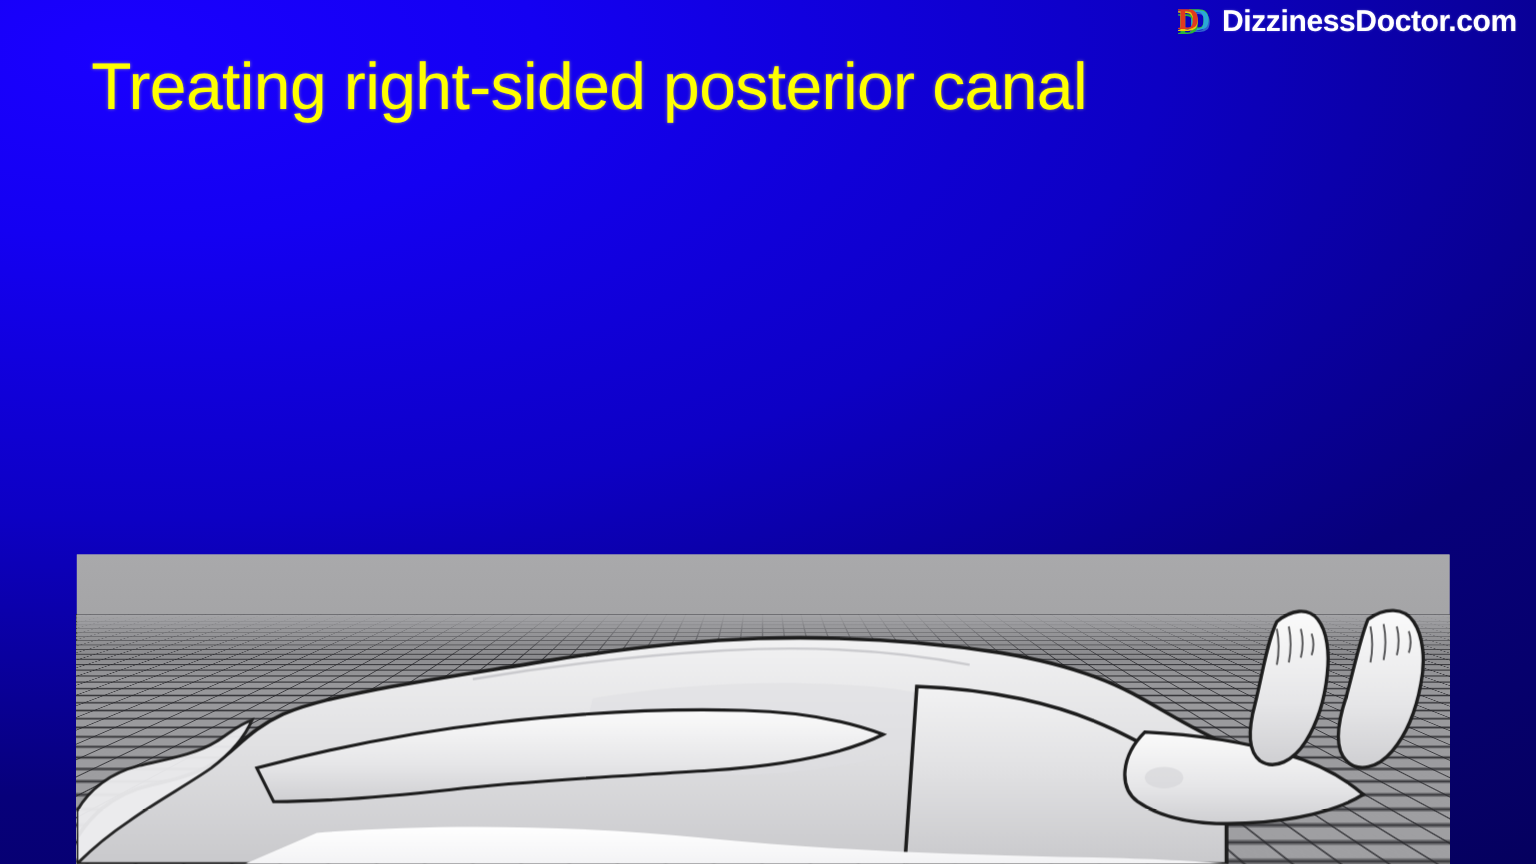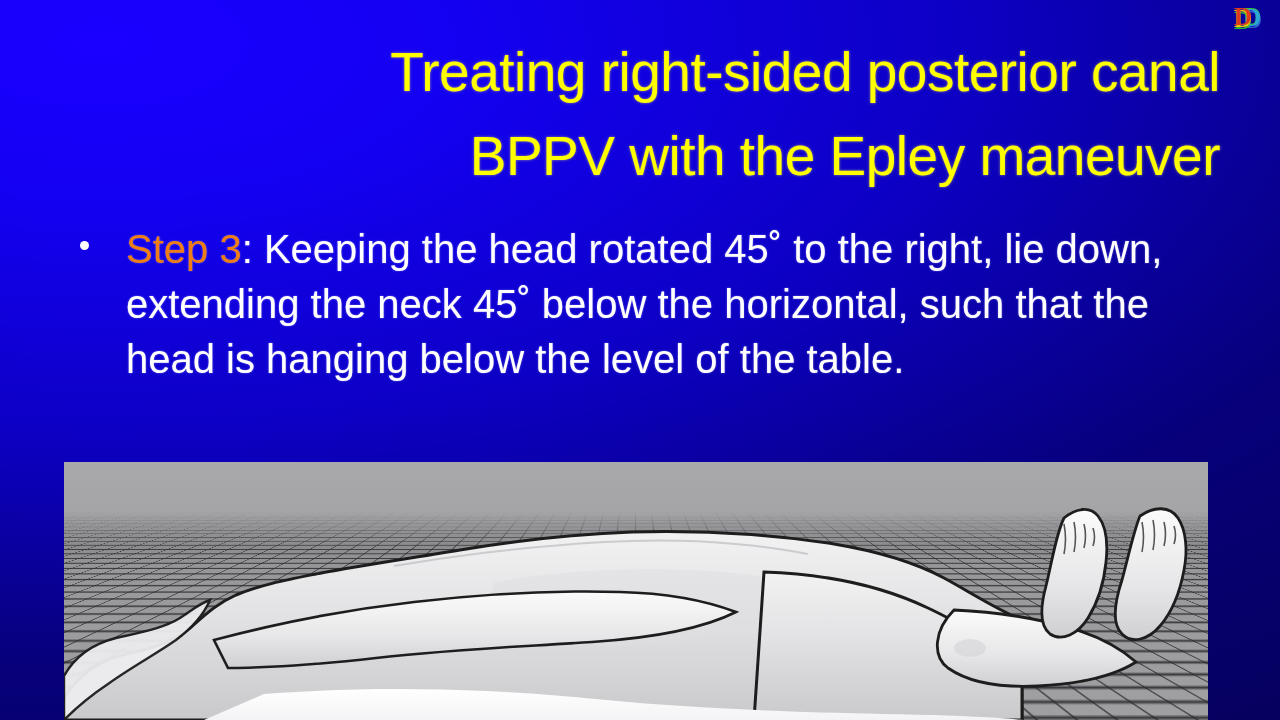--- a/index.html
+++ b/index.html
@@ -67,23 +67,23 @@
     font-weight: bold;
     letter-spacing: -0.3px;
     white-space: nowrap;
     text-shadow: 0 0 2px rgba(255,255,255,0.35);
   }
 
   
   #title-block {
     position: absolute;
     top: 30px;
-    left: 60px;
+    left: 76px;
     width: 1160px;
-    text-align: right;
+    text-align: left;
     z-index: 3;
   }
   .title-line {
     color: #ffff00;
     font-size: 55px;
     font-weight: 500;
     line-height: 84px;
     letter-spacing: -0.5px;
     white-space: nowrap;
     text-shadow: 0 0 3px rgba(255,255,90,0.55);
@@ -178,33 +178,29 @@
 </head>
 <body>
 
 <div id="slide">
 
   <div id="brand">
     <div id="brand-logo">
       <span class="dglyph d-back">D</span>
       <span class="dglyph d-front">D</span>
     </div>
+    <div id="brand-text">DizzinessDoctor.com</div>
   </div>
 
   <div id="title-block">
     <div class="title-line">Treating right-sided posterior canal</div>
-    <div class="title-line">BPPV with the Epley maneuver</div>
   </div>
 
   <div id="bullets">
 
-    <div class="bullet-row">
-      <span class="bullet-dot"></span>
-      <div class="bullet-text"><span class="step-label">Step 3</span><span>: </span><span>Keeping the head rotated 45˚ to the right, lie down, extending the neck 45˚ below the horizontal, such that the head is hanging below the level of the table.</span></div>
-    </div>
 
 
   </div>
 
   <div id="picture">
     <div class="wall"></div>
     <div class="floor"></div>
     <div class="floor-haze"></div>
 
     <svg id="figure-svg" viewBox="0 0 1144 258" preserveAspectRatio="none">

